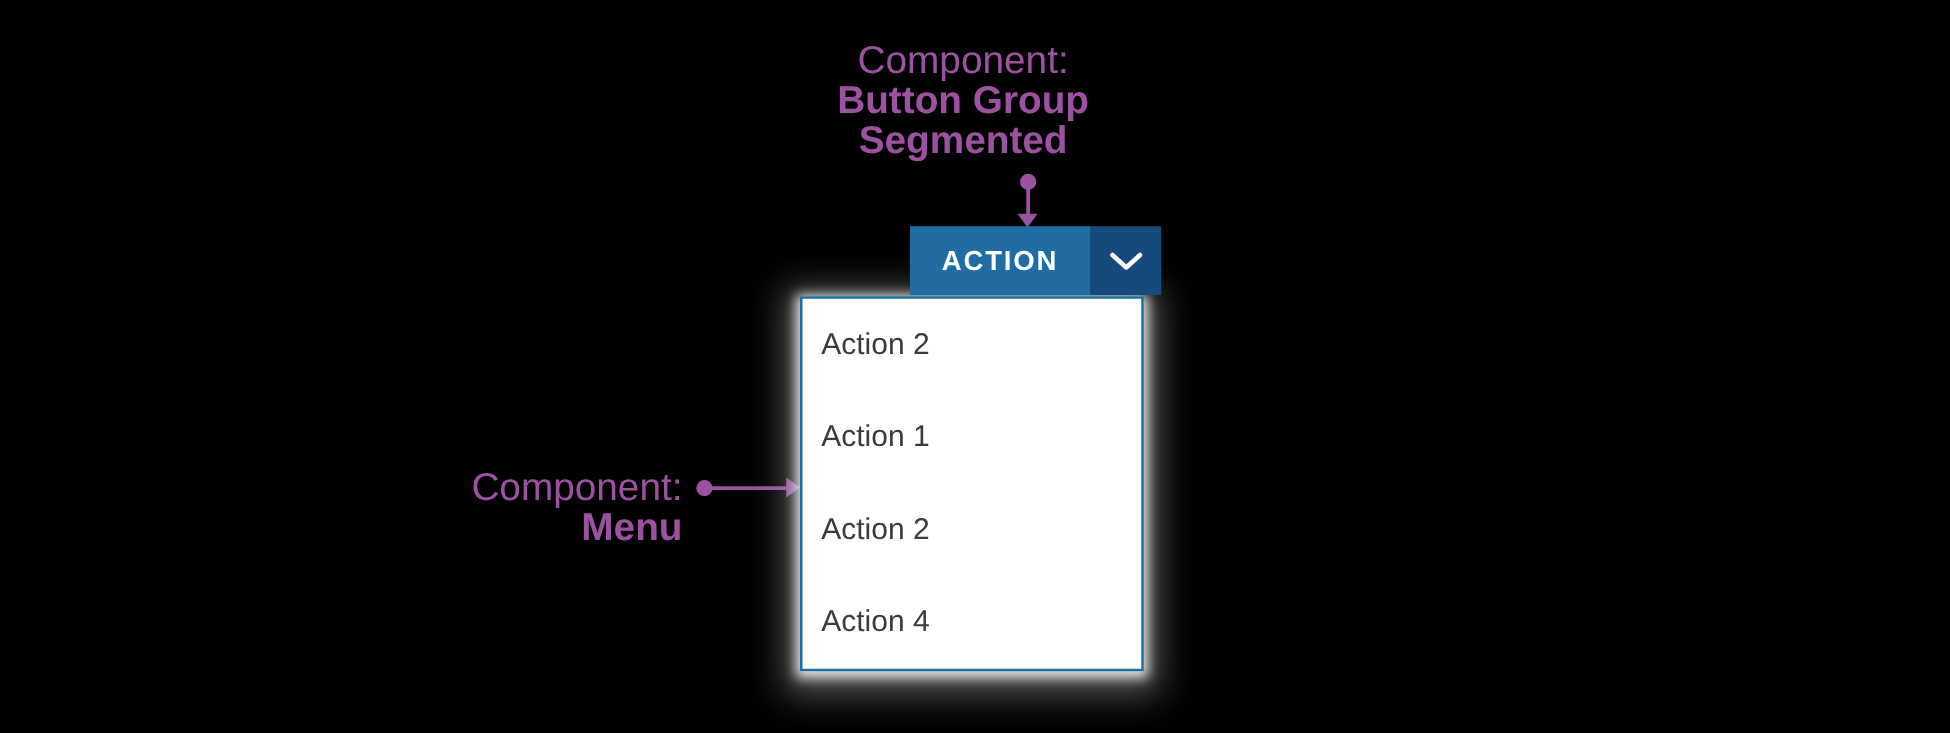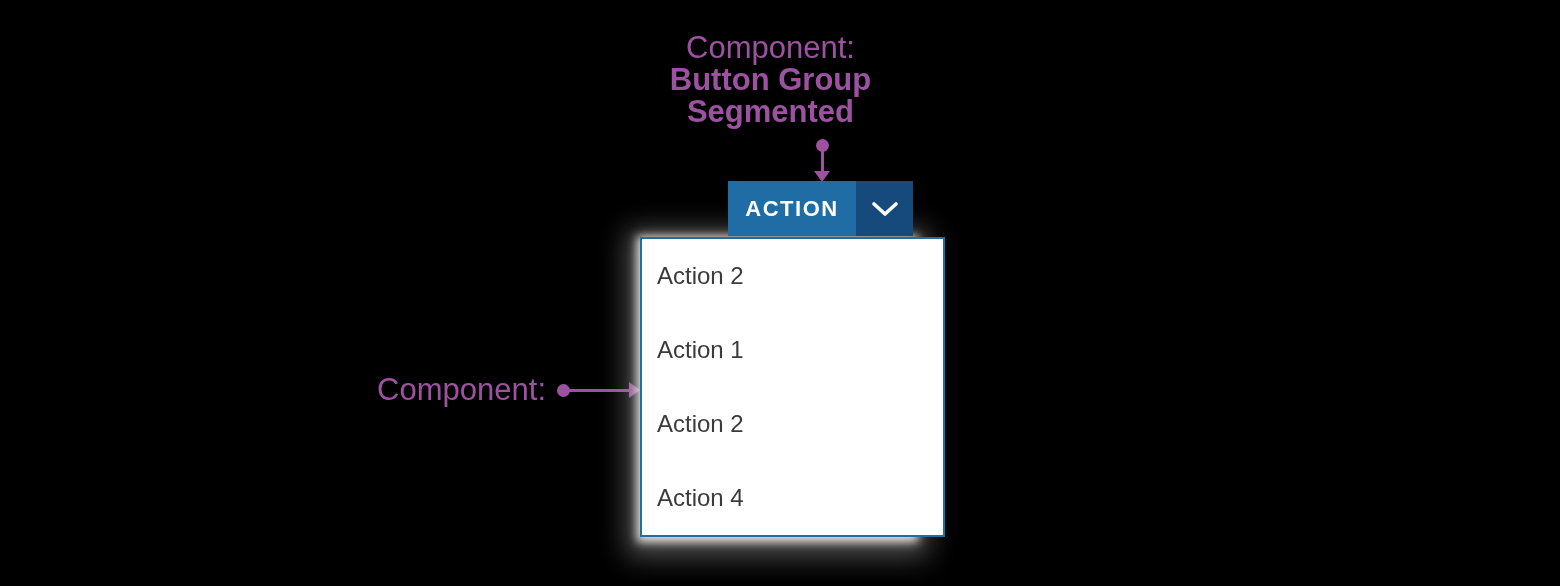--- a/index.html
+++ b/index.html
@@ -74,21 +74,21 @@
   
   .btn-group {
     position: absolute;
     left: 728px;
     top: 181px;
     height: 55px;
     display: flex;
     z-index: 3;
   }
   .btn-main {
-    width: 128px;
+    width: 144px;
     background: #1f6da4;
     color: #ffffff;
     font-size: 22px;
     font-weight: 700;
     letter-spacing: 1.5px;
     display: flex;
     align-items: center;
     justify-content: center;
     cursor: pointer;
     user-select: none;
@@ -111,21 +111,21 @@
     height: 300px;
     box-shadow:
       0 2px 9px 3px rgba(255, 255, 255, 0.85),
       0 6px 26px 13px rgba(150, 150, 150, 0.55);
     z-index: 1;
   }
   .menu {
     position: absolute;
     left: 640px;
     top: 237px;
-    width: 305px;
+    width: 275px;
     height: 300px;
     background: #ffffff;
     border: 2px solid #1d6ea5;
     box-sizing: border-box;
     z-index: 2;
   }
   .menu-item {
     height: 74px;
     display: flex;
     align-items: center;
@@ -145,20 +145,21 @@
     <div class="bold">Button Group</div>
     <div class="bold">Segmented</div>
   </div>
 
   <div class="dot" style="left:816px; top:139px;"></div>
   <div class="vline" style="left:821px; top:150px; height:22px;"></div>
   <div class="arrow-down" style="left:814px; top:171px;"></div>
 
   <div class="anno anno-left">
     <div>Component:</div>
+    <div class="bold">Menu</div>
   </div>
 
   <div class="dot" style="left:557px; top:384px;"></div>
   <div class="hline" style="left:568px; top:389px; width:62px;"></div>
   <div class="arrow-right" style="left:629px; top:382px;"></div>
 
   <div class="btn-group">
     <div class="btn-main">ACTION</div>
     <div class="btn-chevron">
       <span style="display:flex;">

